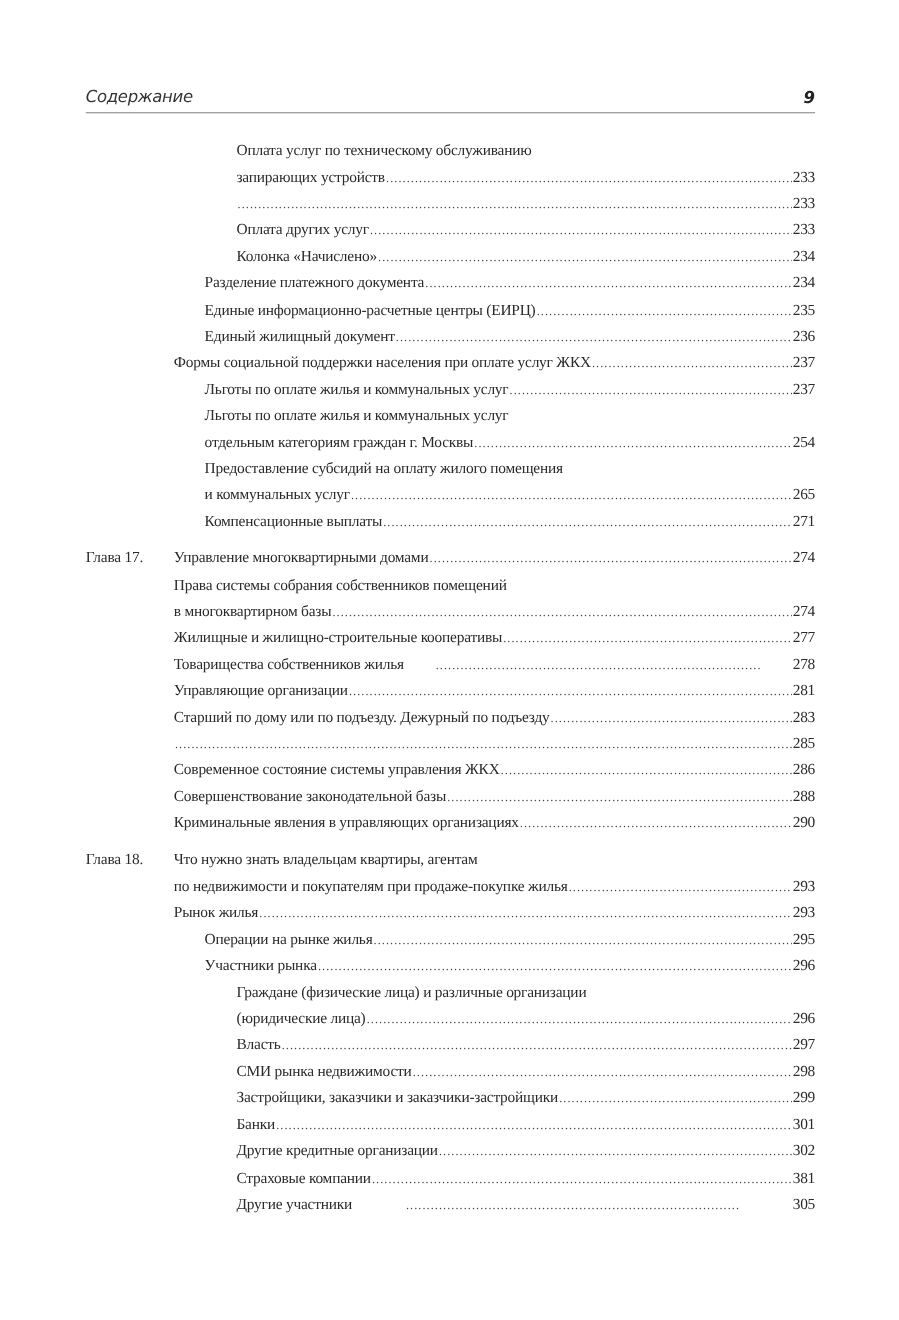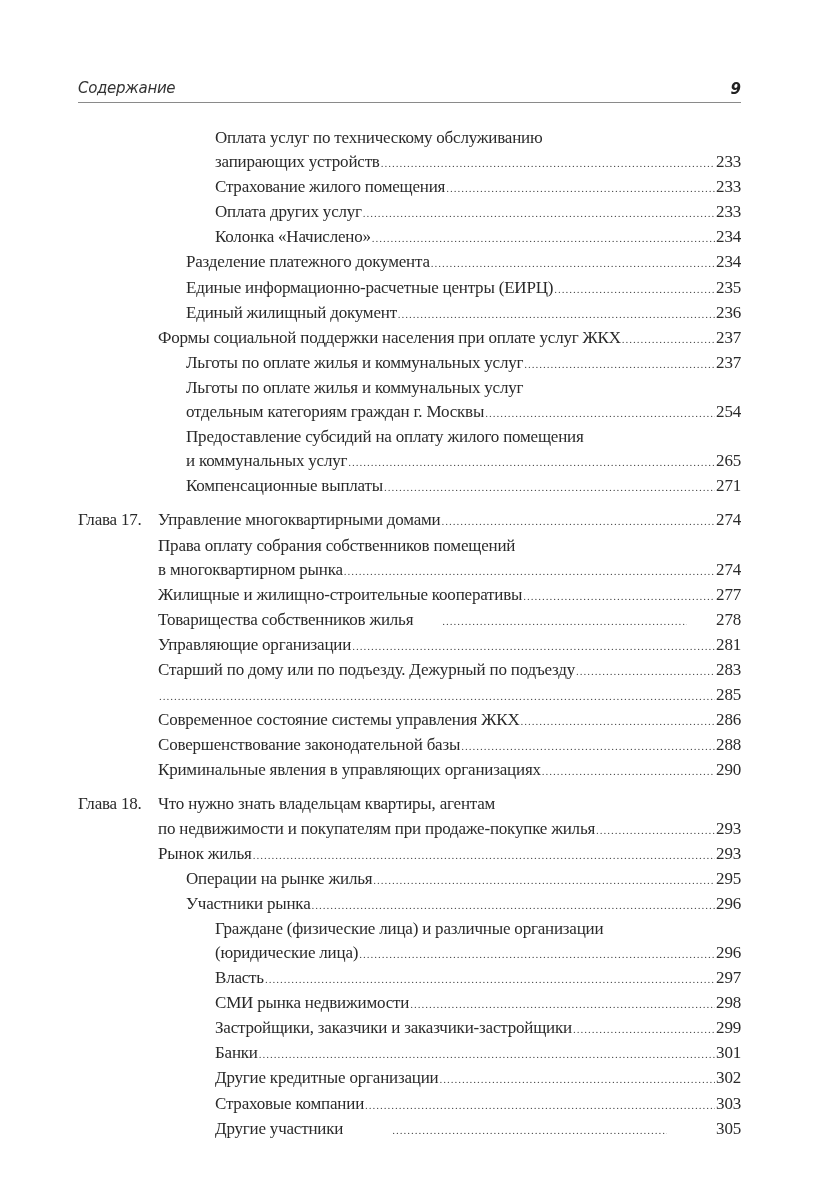--- a/index.html
+++ b/index.html
@@ -5,21 +5,21 @@
   html, body { margin: 0; padding: 0; background: #ffffff; }
   body { width: 817px; height: 1200px; position: relative; overflow: hidden;
          font-family: "Liberation Serif", "DejaVu Serif", serif; color: #2a2a2a; }
   .header { position: absolute; left: 78px; top: 78px; width: 663px; height: 24px;
             border-bottom: 1.5px solid #8a8a8a; font-style: italic; }
   .header-title { position: absolute; left: 0; top: 1px; font-family: "DejaVu Sans", sans-serif;
                   font-size: 15px; color: #333; letter-spacing: -0.3px; }
   .header-page { position: absolute; right: 0; top: 2px; font-family: "DejaVu Sans", sans-serif;
                  font-weight: bold; font-size: 15px; color: #222; }
   .toc { position: absolute; left: 78px; top: 126px; width: 663px; }
-  .entry { position: relative; font-size: 17px; line-height: 24.1px; letter-spacing: -0.2px; }
+  .entry { position: relative; font-size: 14px; line-height: 24.1px; letter-spacing: -0.2px; }
   .entry.gap { margin-top: 9px; }
   .row { display: flex; align-items: baseline; }
   .row .t { white-space: nowrap; }
   .row .dots { flex: 1; overflow: hidden; white-space: nowrap; font-size: 11px; letter-spacing: 1px;
                margin: 0 1px; color: #444; }
   .row .dots::before { content: "................................................................................................................................................................................................................"; }
   .row .p { white-space: nowrap; }
   .line1 { white-space: nowrap; }
   .chap-label { position: absolute; left: 0; white-space: nowrap; }
 </style>
@@ -35,21 +35,20 @@
     <div class="entry">
       <div class="line1" style="padding-left: 137px;">Оплата услуг по техническому обслуживанию</div>
       <div class="row" style="padding-left: 137px;">
         <span class="t">запирающих устройств</span>
         <span class="dots"></span>
         <span class="p">233</span>
       </div>
     </div>
     <div class="entry">
       <div class="row" style="padding-left: 137px;">
-        <span class="t">Страхование жилого помещения</span>
         <span class="dots"></span>
         <span class="p">233</span>
       </div>
     </div>
     <div class="entry">
       <div class="row" style="padding-left: 137px;">
         <span class="t">Оплата других услуг</span>
         <span class="dots"></span>
         <span class="p">233</span>
       </div>
@@ -121,23 +120,23 @@
     </div>
     <div class="entry gap">
       <span class="chap-label">Глава 17.</span>
       <div class="row" style="padding-left: 80px;">
         <span class="t">Управление многоквартирными домами</span>
         <span class="dots"></span>
         <span class="p">274</span>
       </div>
     </div>
     <div class="entry">
-      <div class="line1" style="padding-left: 80px;">Права оплату собрания собственников помещений</div>
-      <div class="row" style="padding-left: 80px;">
-        <span class="t">в многоквартирном рынка</span>
+      <div class="line1" style="padding-left: 80px;">Права системы собрания собственников помещений</div>
+      <div class="row" style="padding-left: 80px;">
+        <span class="t">в многоквартирном базы</span>
         <span class="dots"></span>
         <span class="p">274</span>
       </div>
     </div>
     <div class="entry">
       <div class="row" style="padding-left: 80px;">
         <span class="t">Жилищные и жилищно-строительные кооперативы</span>
         <span class="dots"></span>
         <span class="p">277</span>
       </div>
@@ -260,21 +259,21 @@
       <div class="row" style="padding-left: 137px;">
         <span class="t">Другие кредитные организации</span>
         <span class="dots"></span>
         <span class="p">302</span>
       </div>
     </div>
     <div class="entry">
       <div class="row" style="padding-left: 137px;">
         <span class="t">Страховые компании</span>
         <span class="dots"></span>
-        <span class="p">303</span>
+        <span class="p">381</span>
       </div>
     </div>
     <div class="entry">
       <div class="row" style="padding-left: 137px; gap: 48px;">
         <span class="t">Другие участники</span>
         <span class="dots"></span>
         <span class="p">305</span>
       </div>
     </div>
   </div>

